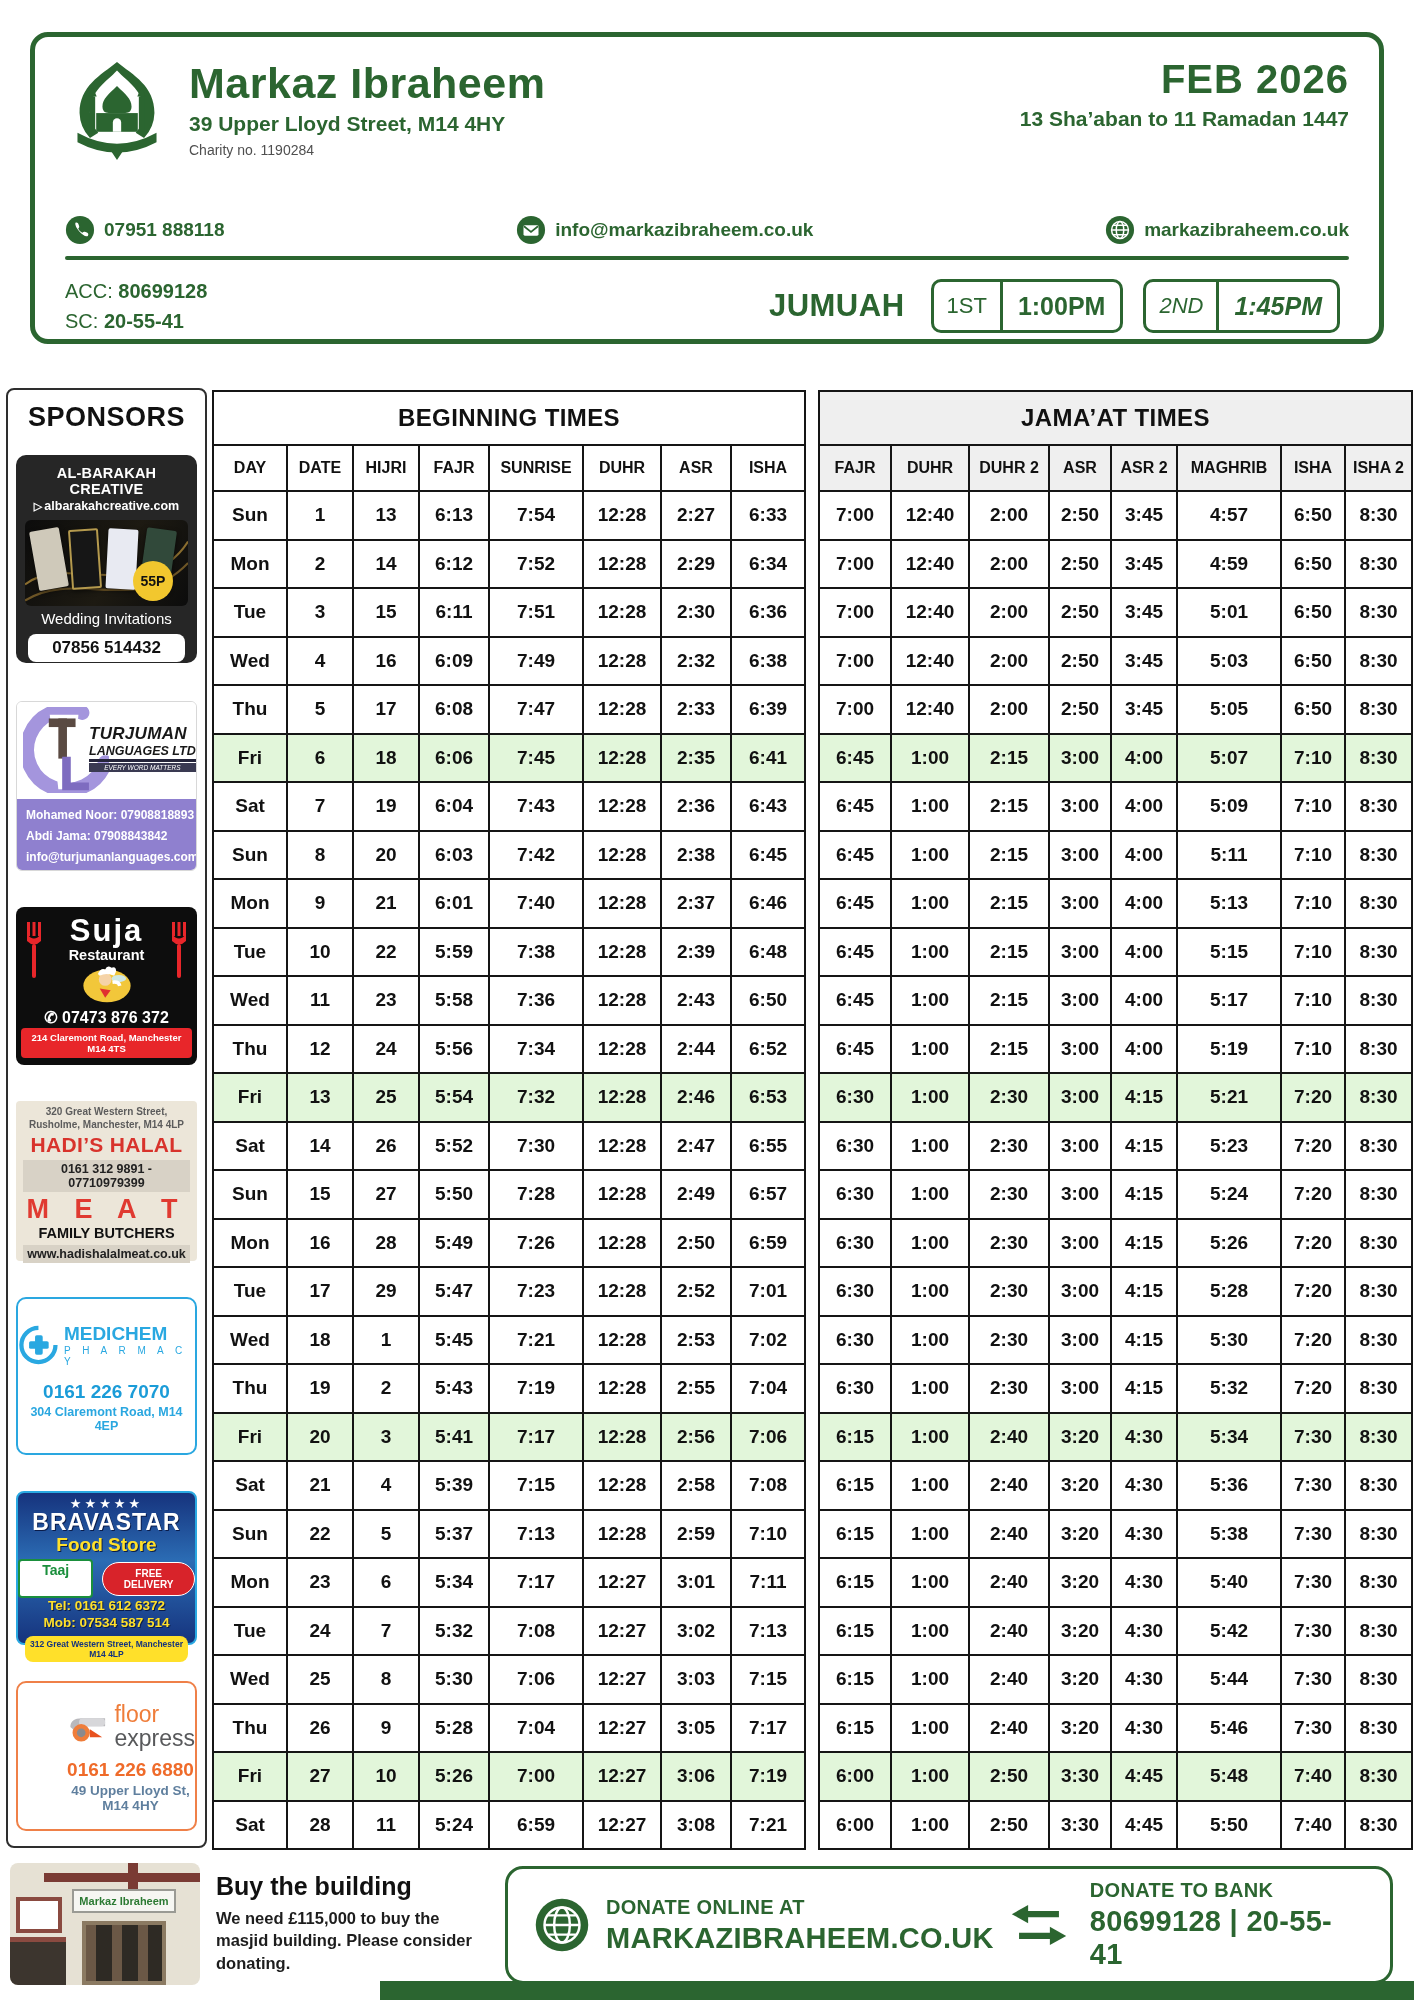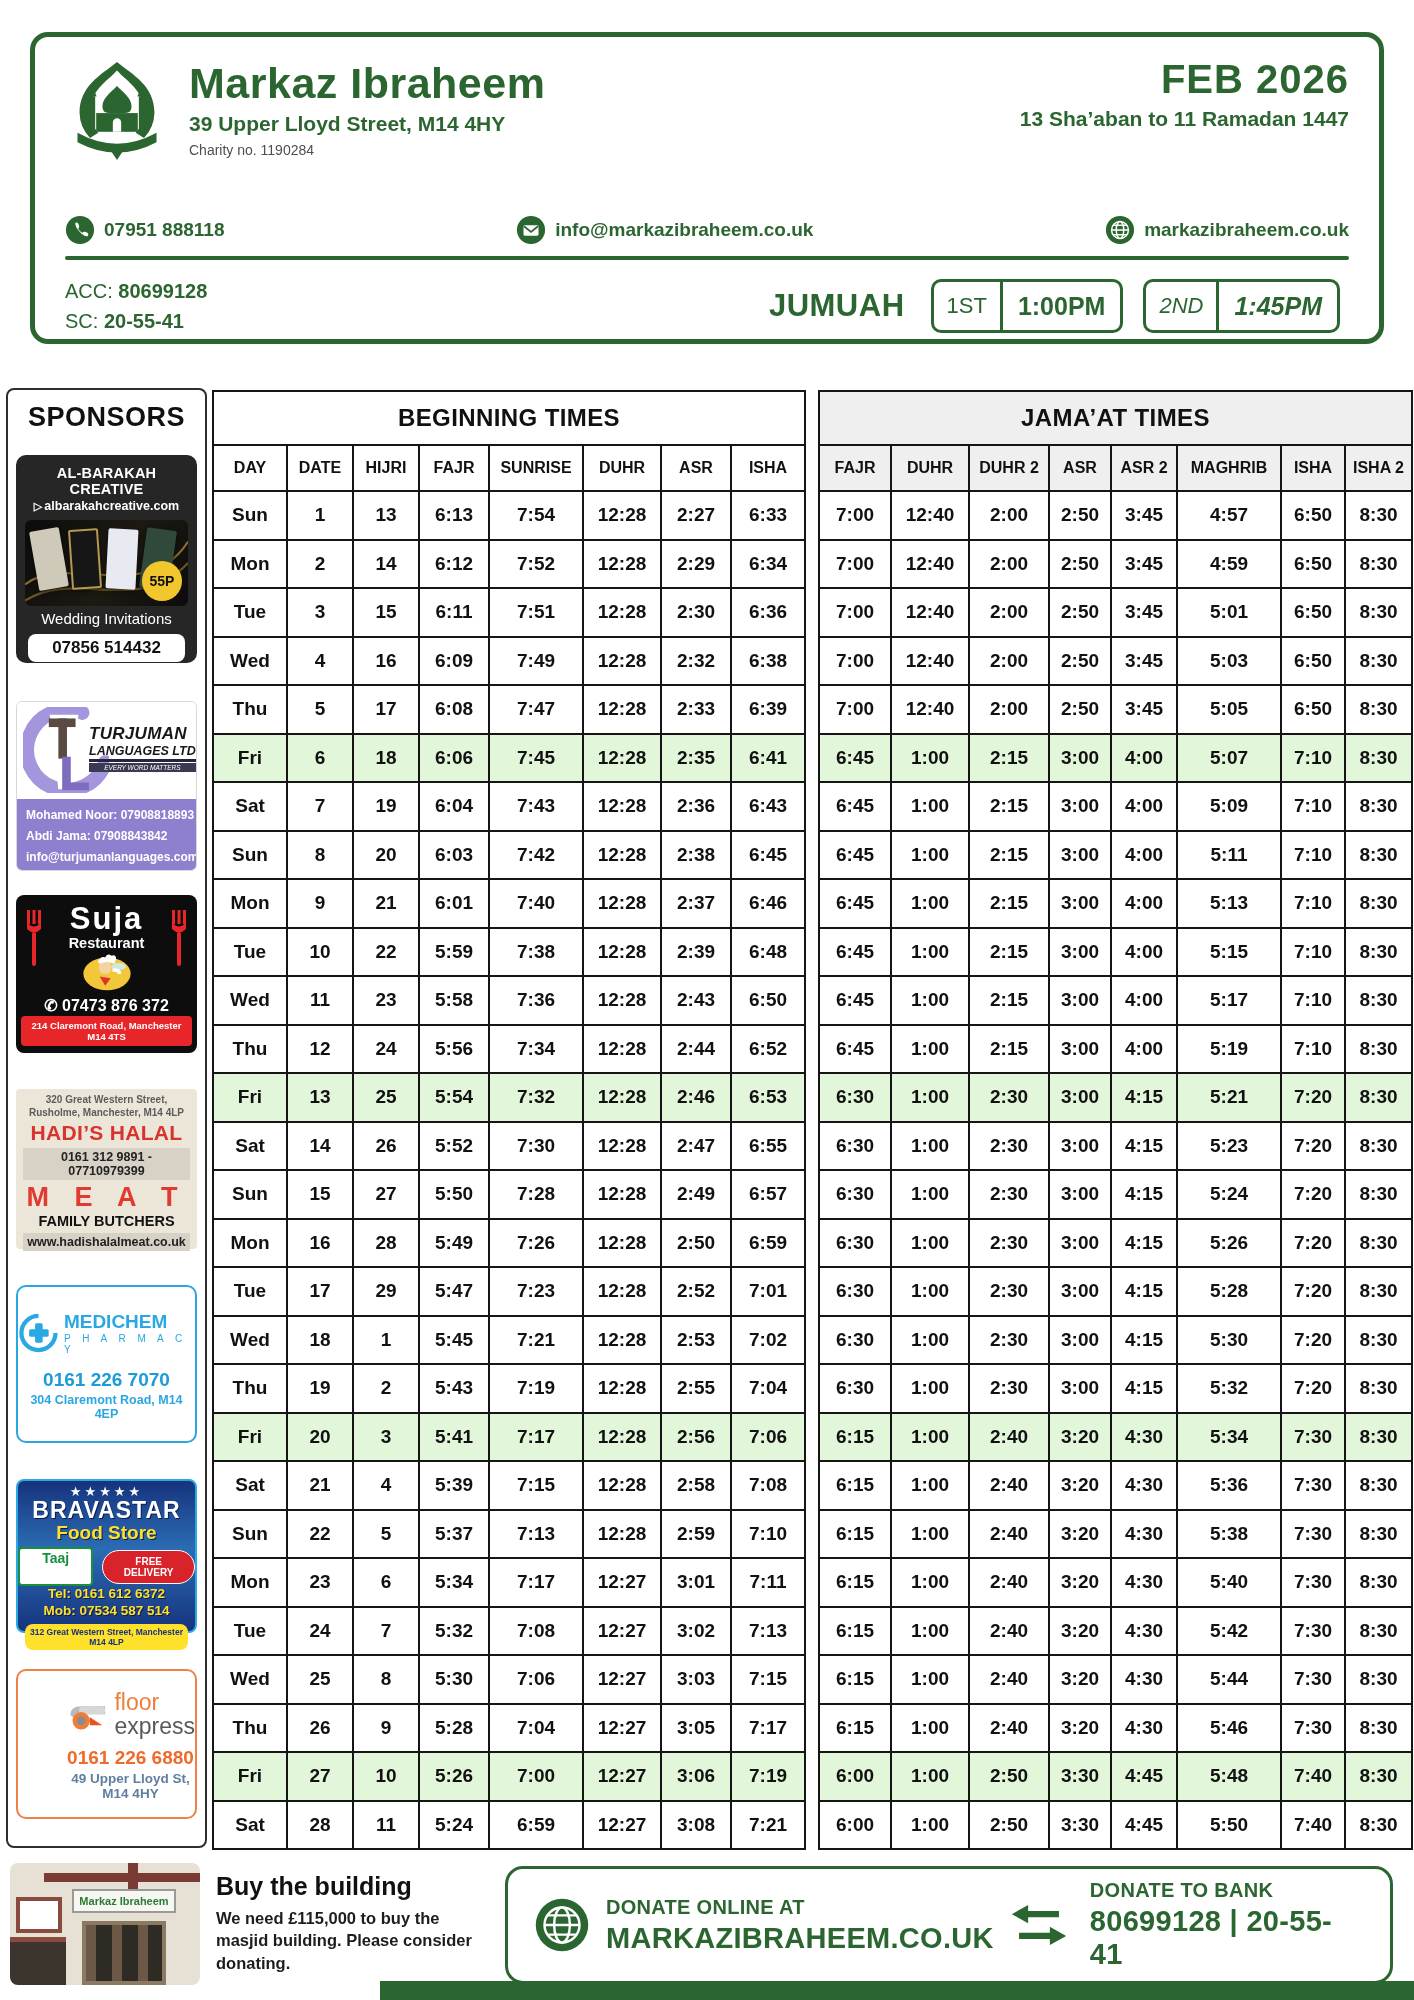--- a/index.html
+++ b/index.html
@@ -41,37 +41,37 @@
   .ab-site{font-size:12.5px;font-weight:700;text-align:center;margin-top:2px;}
   .ab-play{font-size:11px;margin-right:2px;}
   .ab-img{position:relative;height:86px;border-radius:6px;margin:7px 2px 4px;overflow:hidden;
           background:linear-gradient(120deg,#0c0c0c,#1d1a12 55%,#0c0c0c);}
   .ab-swirl{position:absolute;inset:0;width:100%;height:100%;}
   .wc{position:absolute;top:9px;width:30px;height:60px;border-radius:2px;box-shadow:0 2px 5px rgba(0,0,0,.6);}
   .wc1{left:9px;background:#cfc9ba;transform:rotate(-10deg);}
   .wc2{left:45px;background:#161616;border:2px solid #b59a4e;box-sizing:border-box;transform:rotate(-4deg);}
   .wc3{left:82px;background:#e8eaf2;transform:rotate(3deg);}
   .wc4{left:118px;background:#31493a;transform:rotate(8deg);}
-  .ab-badge{position:absolute;right:6px;bottom:5px;width:40px;height:40px;border-radius:50%;background:#f2c72e;
+  .ab-badge{position:absolute;right:15px;bottom:5px;width:40px;height:40px;border-radius:50%;background:#f2c72e;
     color:#111;font-weight:800;font-size:14px;display:flex;align-items:center;justify-content:center;}
   .ab-tag{font-size:15px;font-weight:400;text-align:center;}
   .ab-phone{background:#fff;color:#111;border-radius:8px;text-align:center;font-weight:800;font-size:17px;
     padding:4px 0;margin:7px 5px 0;}
   
   .tj{margin-top:38px;height:170px;border:1px solid #d8d8d8;border-radius:6px;overflow:hidden;}
   .tj-top{height:97px;background:#fff;position:relative;}
   .tj-swoosh{position:absolute;left:6px;top:5px;width:86px;height:86px;}
   .tj-text{position:absolute;left:72px;top:22px;}
   .tj-name{font-size:17px;font-weight:800;font-style:italic;color:#181818;letter-spacing:.3px;}
   .tj-sub{font-size:12.5px;font-weight:800;font-style:italic;color:#181818;border-bottom:3px solid #24243a;padding-bottom:1px;}
   .tj-motto{font-size:6.5px;font-style:italic;background:#3a3a52;color:#fff;text-align:center;padding:1px 0;margin-top:1px;}
   .tj-bottom{height:73px;background:#8f80cf;color:#fff;font-weight:700;font-size:12px;display:flex;
     flex-direction:column;justify-content:center;gap:7px;padding-left:9px;}
   
-  .sj{margin-top:24px;background:#0d0d0d;height:158px;position:relative;color:#fff;text-align:center;
+  .sj{margin-top:36px;background:#0d0d0d;height:158px;position:relative;color:#fff;text-align:center;
       padding-top:8px;border-radius:8px;}
   .sj-fork{position:absolute;top:12px;width:20px;height:62px;}
   .sj-fork.l{left:8px;}
   .sj-fork.r{right:8px;transform:scaleX(-1);}
   .sj-name{font-size:31px;font-weight:800;letter-spacing:2px;line-height:1;}
   .sj-type{font-size:14.5px;font-weight:700;margin-top:1px;}
   .sj-chef{width:56px;height:40px;margin:1px auto 0;}
   .sj-phone{font-size:16px;font-weight:800;margin-top:0;}
   .sj-addr{position:absolute;bottom:7px;left:5px;right:5px;background:#e8262a;border-radius:4px;
     font-size:9.5px;font-weight:800;padding:4px 0;}

